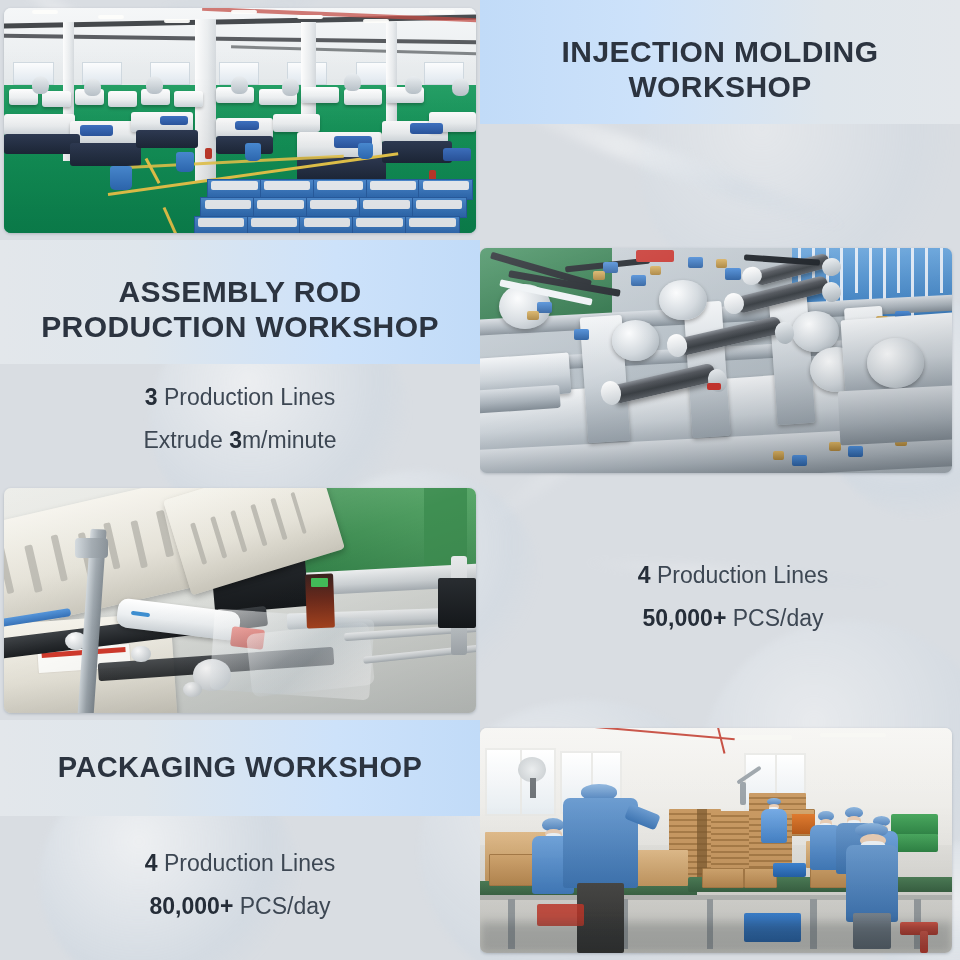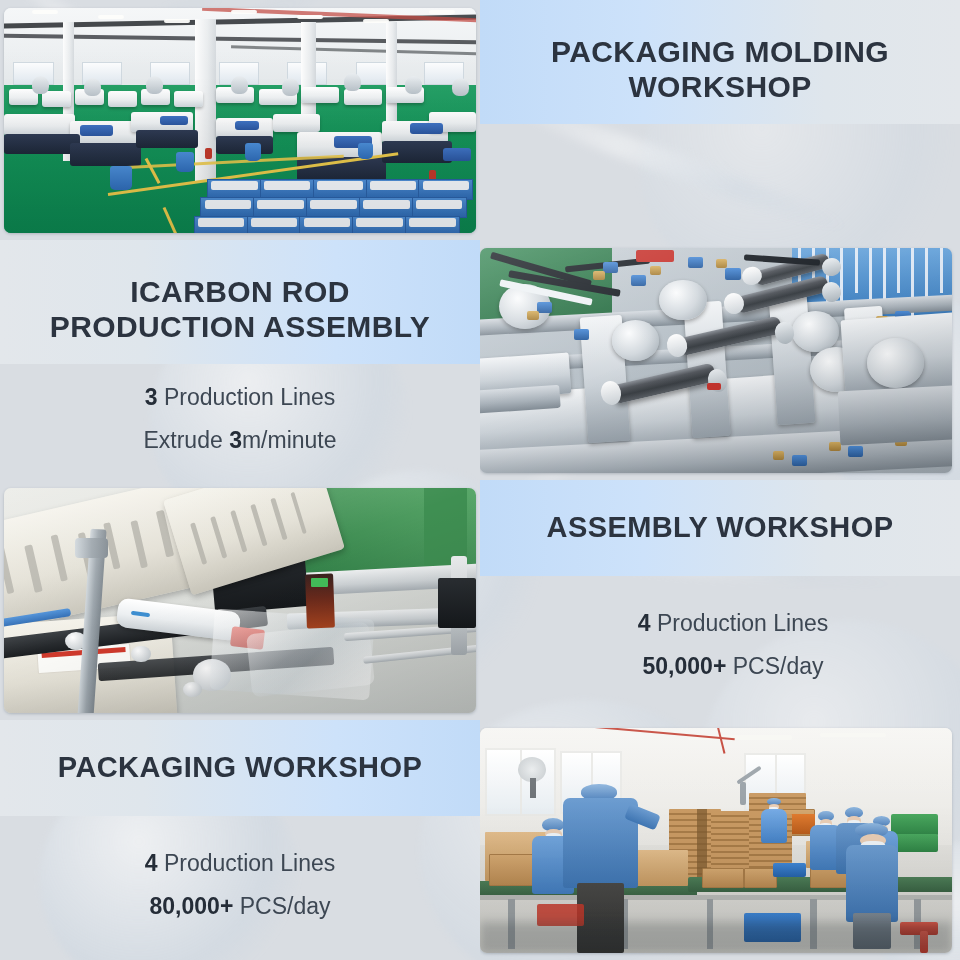--- a/index.html
+++ b/index.html
@@ -304,29 +304,29 @@
         <i class="crate" style="left: 85%; top: 92.4%; width: 11.6%; height: 9.2%;">
           <em></em>
         </i>
         <i class="" style="inset: 0px; background: linear-gradient(rgba(255, 255, 255, 0.14), rgba(0, 0, 0, 0) 30%, rgba(0, 0, 0, 0.1));"></i>
       </div>
   </div>
 
   <div class="cell t-r">
     <div class="txt">
       <div class="band two b-l">
-        <h2>PACKAGING MOLDING WORKSHOP</h2>
+        <h2>INJECTION MOLDING WORKSHOP</h2>
       </div>
     </div>
   </div>
 
   <div class="cell t-l">
     <div class="txt">
       <div class="band two b-r">
-        <h2>ICARBON ROD PRODUCTION ASSEMBLY</h2>
+        <h2>ASSEMBLY ROD PRODUCTION WORKSHOP</h2>
       </div>
       <div class="stats">
         <div class="stat">
           <b>3</b> 
           <span>Production Lines</span>
         </div>
         <div class="stat">
           <span>Extrude </span><b>3</b><span>m/minute</span>
         </div>
       </div>
@@ -456,23 +456,20 @@
         <i class="steel" style="left: 72%; top: 62%; width: 32%; height: 3.4%; transform: rotate(-4deg);"></i>
         <i class="steel" style="left: 76%; top: 72%; width: 28%; height: 3%; transform: rotate(-6deg);"></i>
         <i class="steel" style="right: 2%; top: 30%; width: 3.4%; height: 44%;"></i>
         <i class="blk" style="right: 0%; top: 40%; width: 8%; height: 22%;"></i>
         <i class="" style="inset: 0px; background: linear-gradient(160deg, rgba(255, 255, 255, 0.22), rgba(0, 0, 0, 0) 44%, rgba(0, 0, 0, 0.13));"></i>
       </div>
   </div>
 
   <div class="cell t-r">
     <div class="txt">
-      <div class="band one b-l">
-        <h2>ASSEMBLY WORKSHOP</h2>
-      </div>
       <div class="stats">
         <div class="stat">
           <b>4</b> 
           <span>Production Lines</span>
         </div>
         <div class="stat">
           <b>50,000+</b> 
           <span>PCS/day</span>
         </div>
       </div>

